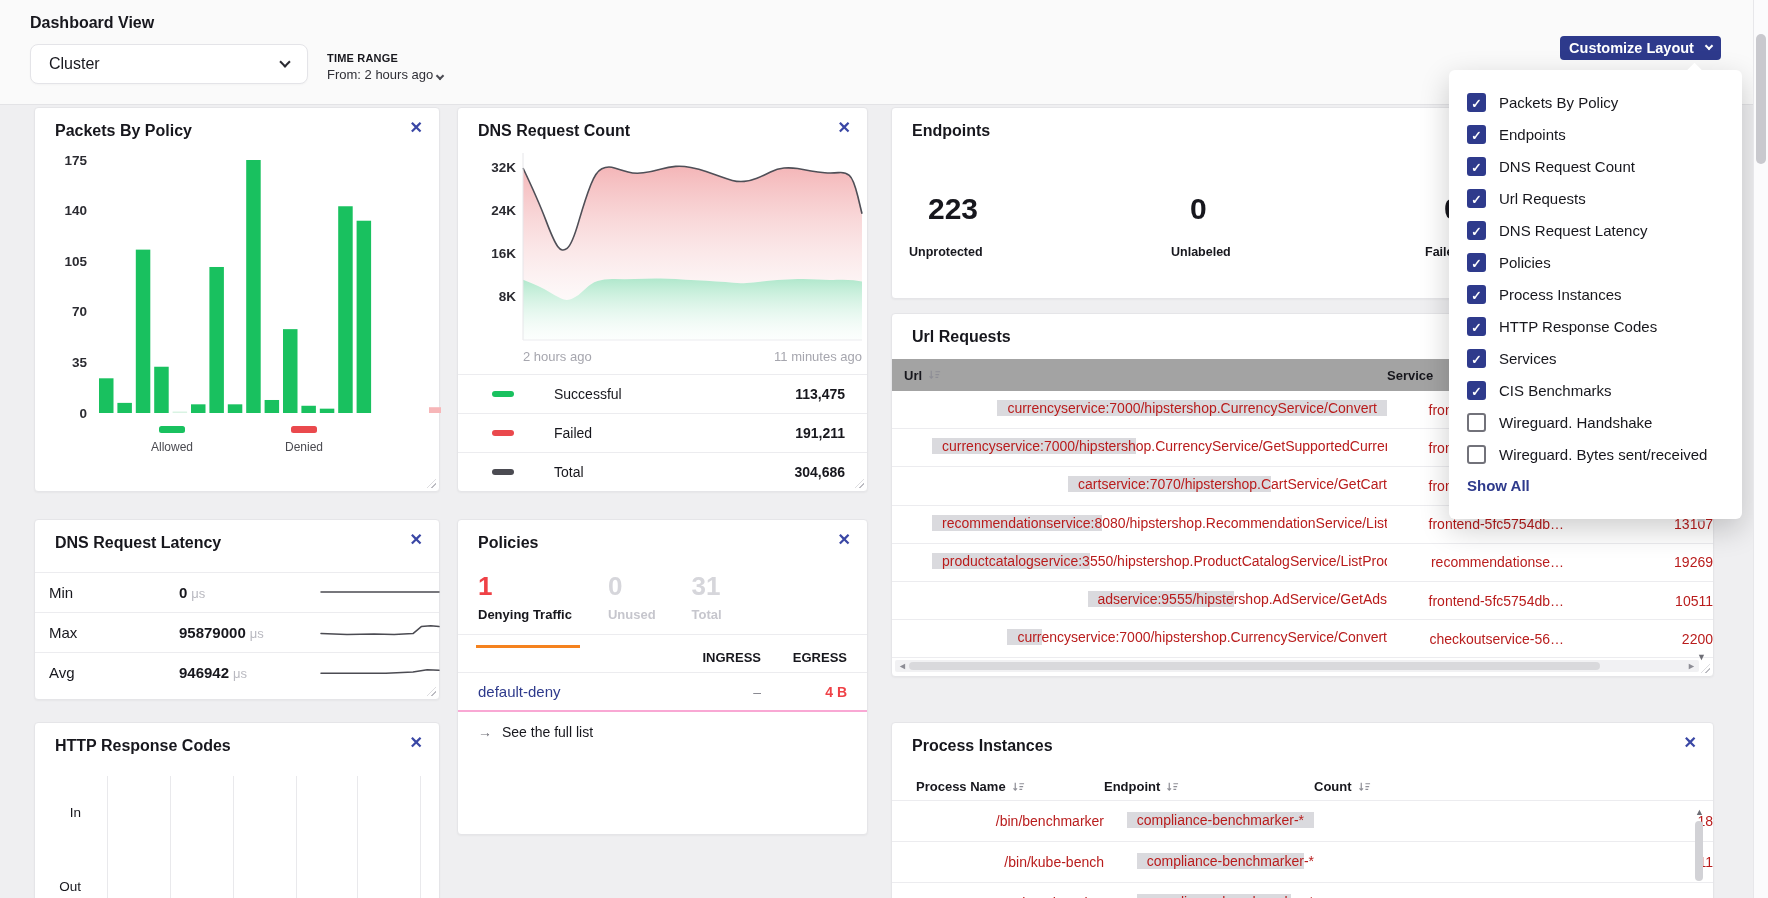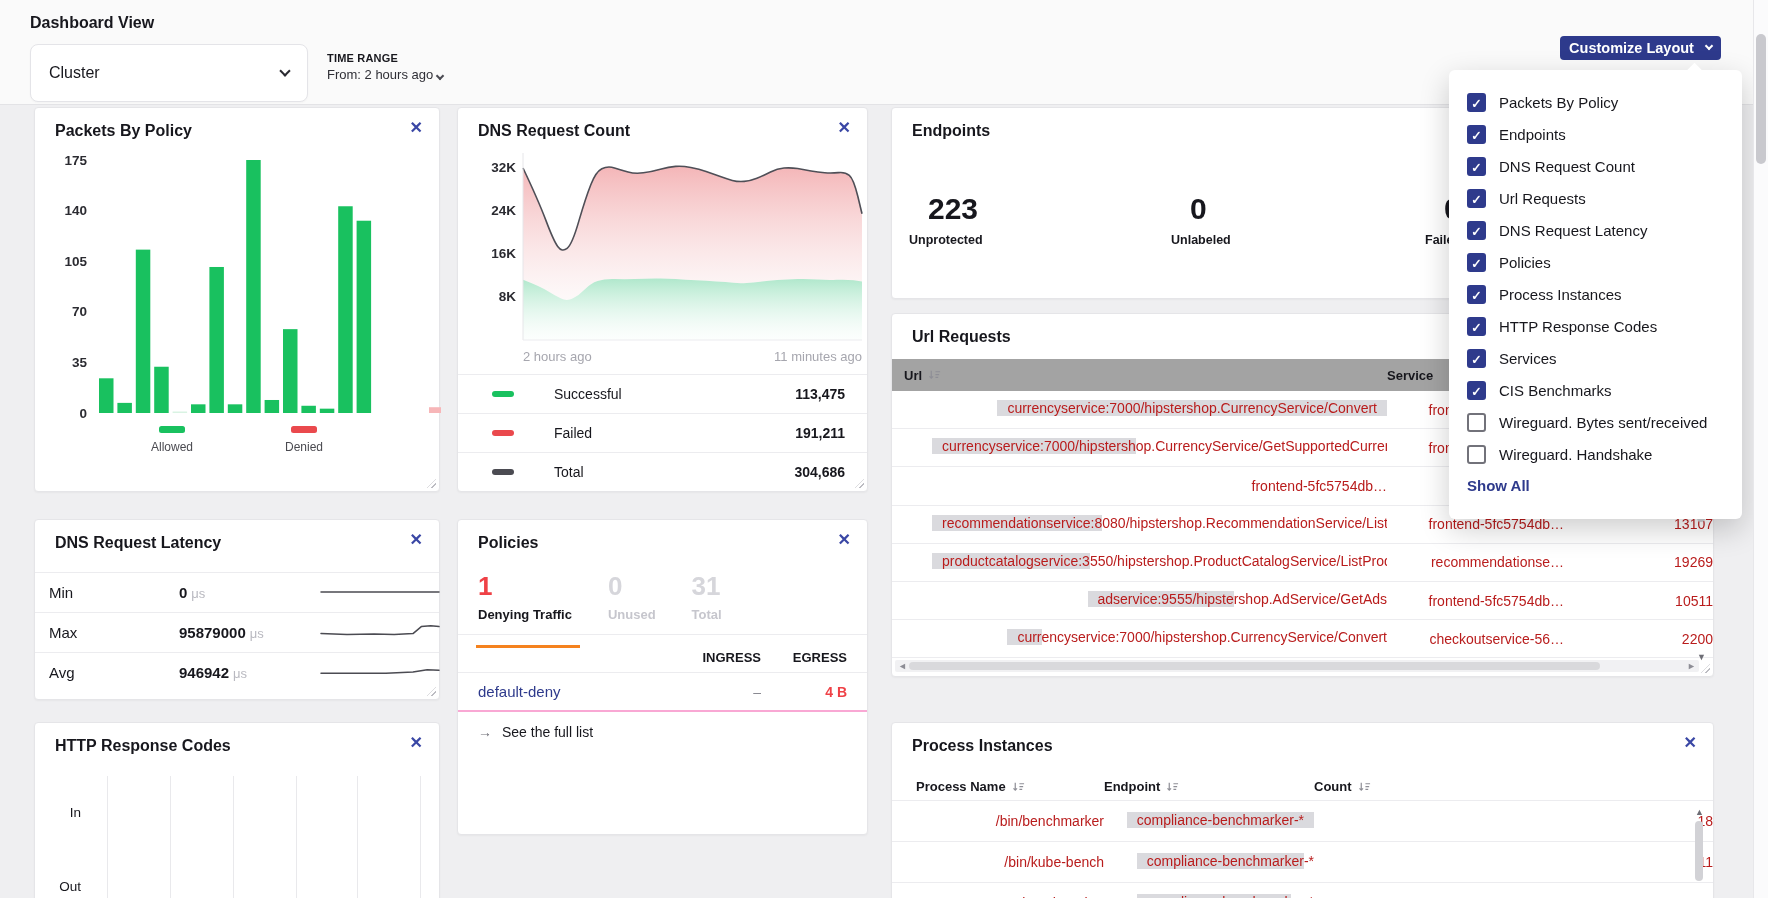--- a/index.html
+++ b/index.html
@@ -5,21 +5,21 @@
   * { margin:0; padding:0; box-sizing:border-box; }
   html,body { width:1768px; height:898px; overflow:hidden; }
   body {
     font-family:"Liberation Sans", sans-serif;
     background:#efeff1;
     position:relative;
     color:#17171d;
   }
   .header-strip { position:absolute; left:0; top:0; width:1768px; height:105px; background:#fafafa; border-bottom:1px solid #e3e3e6; }
   .page-title { position:absolute; left:30px; top:14px; font-size:16px; font-weight:700; color:#17171d; }
-  .view-select { position:absolute; left:30px; top:44px; width:278px; height:58px; background:#fff; border:1px solid #e4e4e8; border-radius:8px; display:flex; align-items:center; padding:0 18px; font-size:16px; cursor:pointer; box-shadow:0 1px 2px rgba(0,0,0,.03); }
+  .view-select { position:absolute; left:30px; top:44px; width:278px; height:40px; background:#fff; border:1px solid #e4e4e8; border-radius:8px; display:flex; align-items:center; padding:0 18px; font-size:16px; cursor:pointer; box-shadow:0 1px 2px rgba(0,0,0,.03); }
   .view-select .chev { margin-left:auto; }
   .chev { width:8px; height:8px; border-right:2px solid #2a2a31; border-bottom:2px solid #2a2a31; transform:rotate(45deg); display:inline-block; margin-top:-4px; }
   .chev.small { width:6px; height:6px; }
   .chev.white { border-color:#fff; }
   .time-range { position:absolute; left:327px; top:52px; }
   .time-range .tr-label { font-size:11px; font-weight:700; letter-spacing:.2px; color:#17171d; }
   .time-range .tr-value { font-size:13px; color:#2f2f36; margin-top:3px; cursor:pointer; }
   .time-range .chev { border-color:#4a4a52; margin-left:4px; }
 
   .customize-btn { position:absolute; left:1560px; top:36px; width:161px; height:24px; background:#2e3a8c; color:#fff; border:none; border-radius:4px; font-size:14.5px; font-weight:600; font-family:inherit; display:flex; align-items:center; justify-content:center; gap:12px; cursor:pointer; }
@@ -39,21 +39,21 @@
   #card-latency  { left:34px;  top:519px; width:406px; height:181px; }
   #card-policies { left:457px; top:519px; width:411px; height:316px; }
   #card-http     { left:34px;  top:722px; width:406px; height:200px; }
   #card-process  { left:891px; top:722px; width:823px; height:200px; }
 
   .chart-svg { position:absolute; left:0; top:0; }
 
   
   .metric { position:absolute; top:84px; }
   .metric .m-value { font-size:30px; font-weight:700; color:#17171d; line-height:1.1;margin-left:19px; }
-  .metric .m-label { font-size:12.5px; font-weight:700; color:#17171d; margin-top:8px; }
+  .metric .m-label { font-size:12.5px; font-weight:700; color:#17171d; margin-top:20px; }
   #metric-0 { left:17px; } #metric-1 { left:279px; } #metric-2 { left:533px; }
 
   
   .u-grid { display:grid; grid-template-columns:483px 177px 1fr; align-items:center; padding-left:12px; }
   #url-header { position:absolute; left:0; right:0; top:45px; height:32px; background:#a3a3a3; }
   .th { font-size:13px; font-weight:700; color:#17171d; display:flex; align-items:center; gap:6px; white-space:nowrap; }
   .sort-icon { display:inline-flex; cursor:pointer; }
   #url-rows { position:absolute; left:0; right:0; top:77px; }
   .url-row { height:38.2px; border-bottom:1px solid #ececef; }
   .cell { font-size:14px; color:#b91c1c; white-space:nowrap; overflow:hidden;text-align:right; }
@@ -271,20 +271,21 @@
         <span class="cell"><span class="chip full"><span class="hl">currencyservice:7000/hipstershop.CurrencyService/Convert</span><span></span></span></span>
         <span class="cell">frontend-5fc5754db…</span>
         <span class="cell"></span>
       </div>
       <div class="u-grid url-row">
         <span class="cell"><span class="chip"><span class="hl">currencyservice:7000/hipstersh</span><span>op.CurrencyService/GetSupportedCurrencies</span></span></span>
         <span class="cell">frontend-5fc5754db…</span>
         <span class="cell"></span>
       </div>
       <div class="u-grid url-row">
+        <span class="cell"><span class="chip"><span class="hl">cartservice:7070/hipstershop.C</span><span>artService/GetCart</span></span></span>
         <span class="cell">frontend-5fc5754db…</span>
         <span class="cell"></span>
       </div>
       <div class="u-grid url-row">
         <span class="cell"><span class="chip"><span class="hl">recommendationservice:8</span><span>080/hipstershop.RecommendationService/ListRecomm</span></span></span>
         <span class="cell">frontend-5fc5754db…</span>
         <span class="cell">13107</span>
       </div>
       <div class="u-grid url-row">
         <span class="cell"><span class="chip"><span class="hl">productcatalogservice:3</span><span>550/hipstershop.ProductCatalogService/ListProducts</span></span></span>
@@ -484,25 +485,25 @@
       <div class="menu-item">
         <span class="cb checked">✓</span>
         <span class="menu-label">Services</span>
       </div>
       <div class="menu-item">
         <span class="cb checked">✓</span>
         <span class="menu-label">CIS Benchmarks</span>
       </div>
       <div class="menu-item">
         <span class="cb"></span>
+        <span class="menu-label">Wireguard. Handshake</span>
+      </div>
+      <div class="menu-item">
+        <span class="cb"></span>
         <span class="menu-label">Wireguard. Bytes sent/received</span>
-      </div>
-      <div class="menu-item">
-        <span class="cb"></span>
-        <span class="menu-label">Wireguard. Handshake</span>
       </div>
     </div>
   <div class="show-all">Show All</div>
 </div>
 
 <div class="page-scrollbar">
   <div class="thumb"></div>
 </div>
 
 </body></html>

